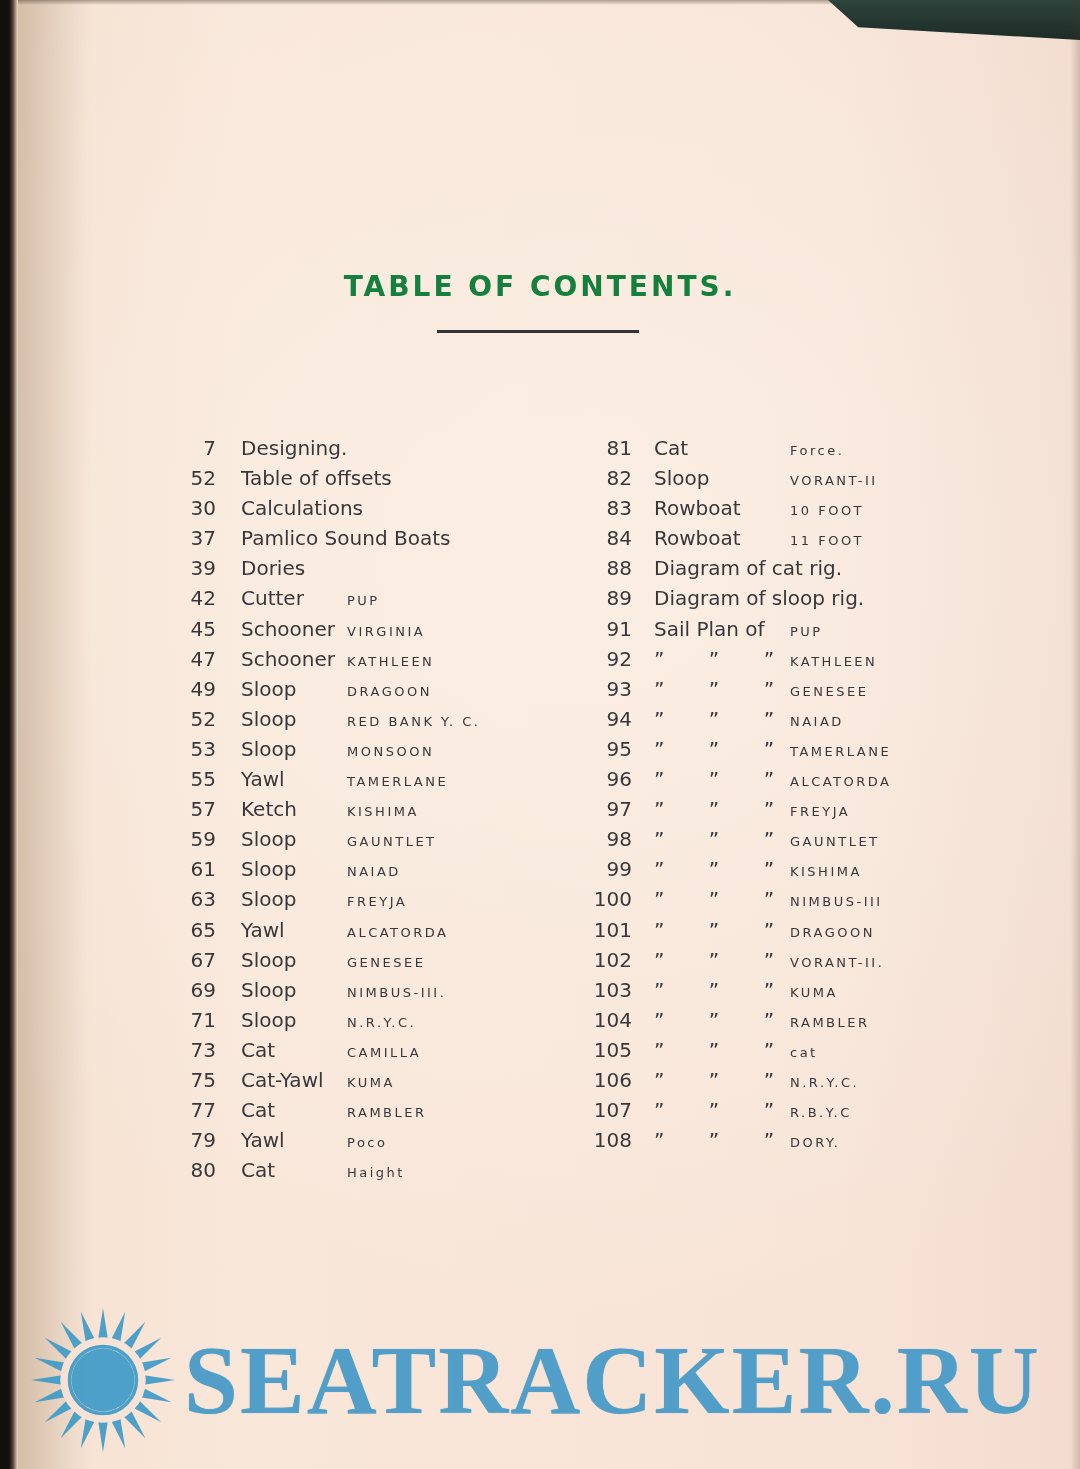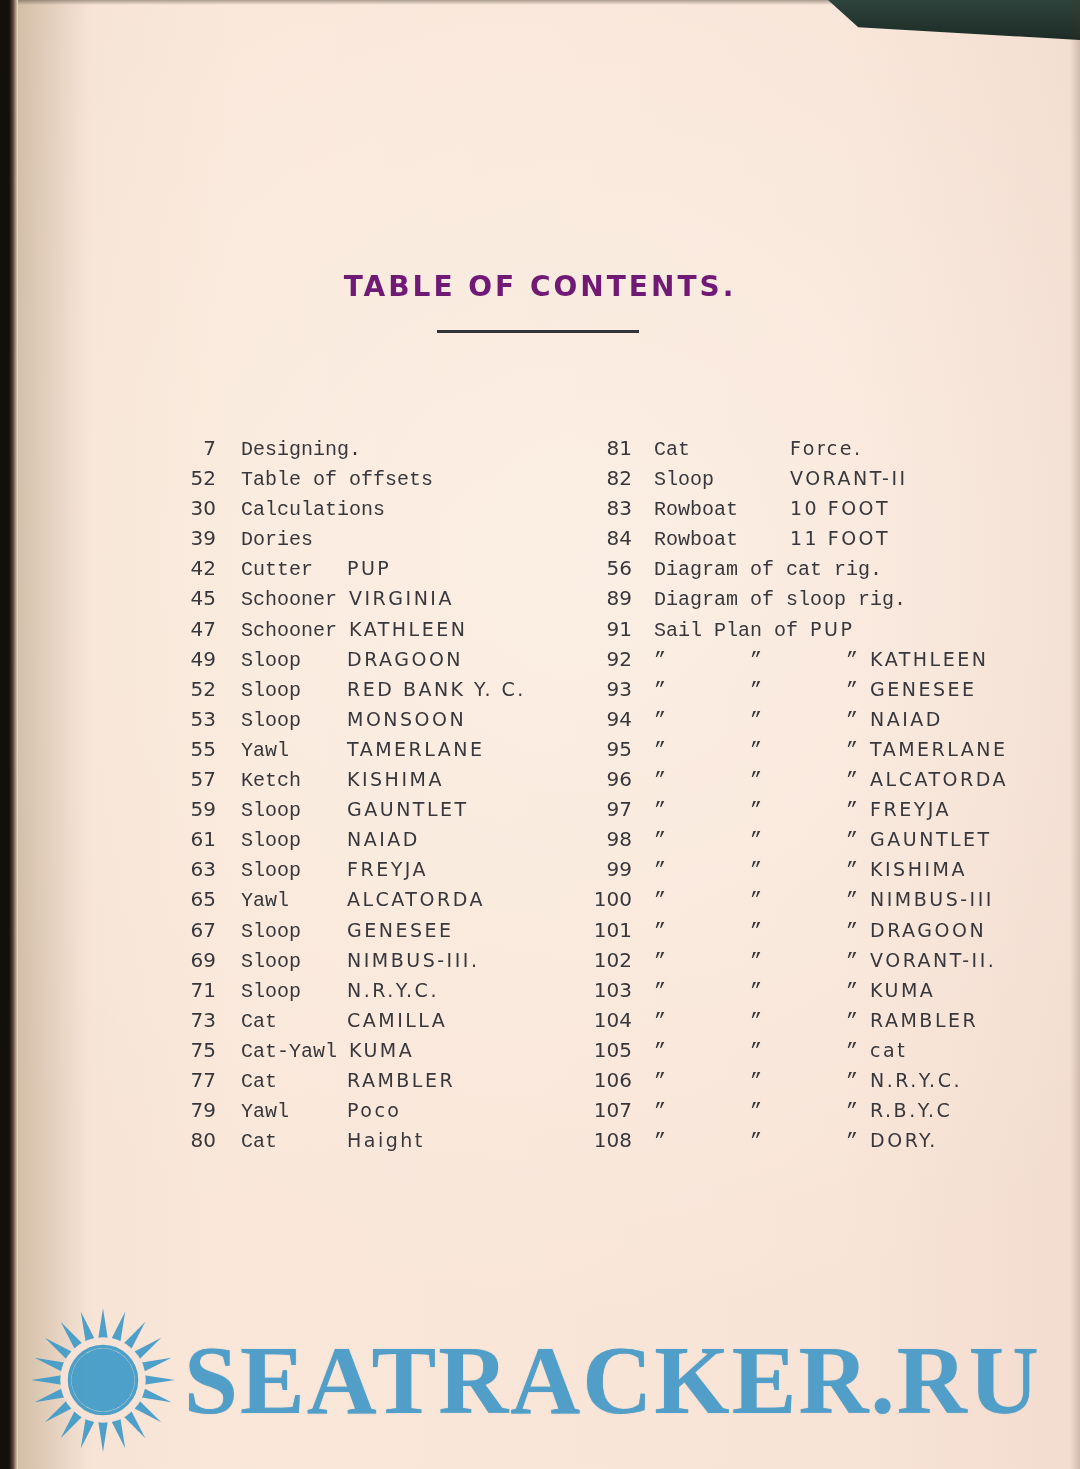--- a/index.html
+++ b/index.html
@@ -23,34 +23,34 @@
     background:linear-gradient(180deg,rgba(45,35,22,0.38),rgba(45,35,22,0));}
   .corner-tr{position:absolute;right:0;top:0;width:252px;height:40px;
     background:linear-gradient(180deg,#2e443c,#1d2b26);
     clip-path:polygon(0 0,100% 0,100% 100%,12% 68%);}
   .edge-right{position:absolute;right:0;top:0;width:10px;height:100%;
     background:linear-gradient(270deg,rgba(70,50,32,0.20),rgba(70,50,32,0));}
 
   .title{
     position:absolute;top:270px;left:0;width:100%;margin:0;
     text-align:center;font-size:28px;font-weight:600;letter-spacing:3px;
-    color:#701a75;
+    color:#15803d;
   }
   .title-rule{position:absolute;top:330px;left:437px;width:202px;height:2.5px;background:#343337;}
 
   .col{position:absolute;top:436px;}
   .col-left{left:168px;width:400px;}
   .col-right{left:582px;width:495px;}
 
   .row{display:flex;align-items:baseline;height:30.1px;font-size:20px;white-space:nowrap;}
   .num{width:48px;text-align:right;padding-right:25px;flex:none;}
   .col-right .num{width:50px;padding-right:22px;}
-  .cat{min-width:94px;padding-right:12px;flex:none;font-family:Liberation Mono, monospace;}
+  .cat{min-width:94px;padding-right:12px;flex:none;}
   .col-right .cat{min-width:124px;}
-  .boat{font-size:19px;letter-spacing:2.5px;font-weight:500;}
+  .boat{font-size:13px;letter-spacing:2.5px;font-weight:500;}
 
   .watermark{
     position:absolute;left:24px;top:1302px;height:156px;width:1068px;
     display:flex;align-items:center;opacity:0.92;pointer-events:none;
   }
   .sun{flex:none;margin-right:2px;}
   .wm-text{
     font-family:"Liberation Serif",serif;font-weight:700;
     font-size:97px;line-height:1;letter-spacing:2px;
     color:rgba(62,152,201,0.92);
@@ -81,20 +81,25 @@
       <span class="num">52</span>
       <span class="cat">Table of offsets</span>
       <span class="boat"></span>
     </div>
     <div class="row">
       <span class="num">30</span>
       <span class="cat">Calculations</span>
       <span class="boat"></span>
     </div>
     <div class="row">
+      <span class="num">37</span>
+      <span class="cat">Pamlico Sound Boats</span>
+      <span class="boat"></span>
+    </div>
+    <div class="row">
       <span class="num">39</span>
       <span class="cat">Dories</span>
       <span class="boat"></span>
     </div>
     <div class="row">
       <span class="num">42</span>
       <span class="cat">Cutter</span>
       <span class="boat">PUP</span>
     </div>
     <div class="row">
@@ -208,21 +213,21 @@
       <span class="num">83</span>
       <span class="cat">Rowboat</span>
       <span class="boat">10 FOOT</span>
     </div>
     <div class="row">
       <span class="num">84</span>
       <span class="cat">Rowboat</span>
       <span class="boat">11 FOOT</span>
     </div>
     <div class="row">
-      <span class="num">56</span>
+      <span class="num">88</span>
       <span class="cat">Diagram of cat rig.</span>
       <span class="boat"></span>
     </div>
     <div class="row">
       <span class="num">89</span>
       <span class="cat">Diagram of sloop rig.</span>
       <span class="boat"></span>
     </div>
     <div class="row">
       <span class="num">91</span>

